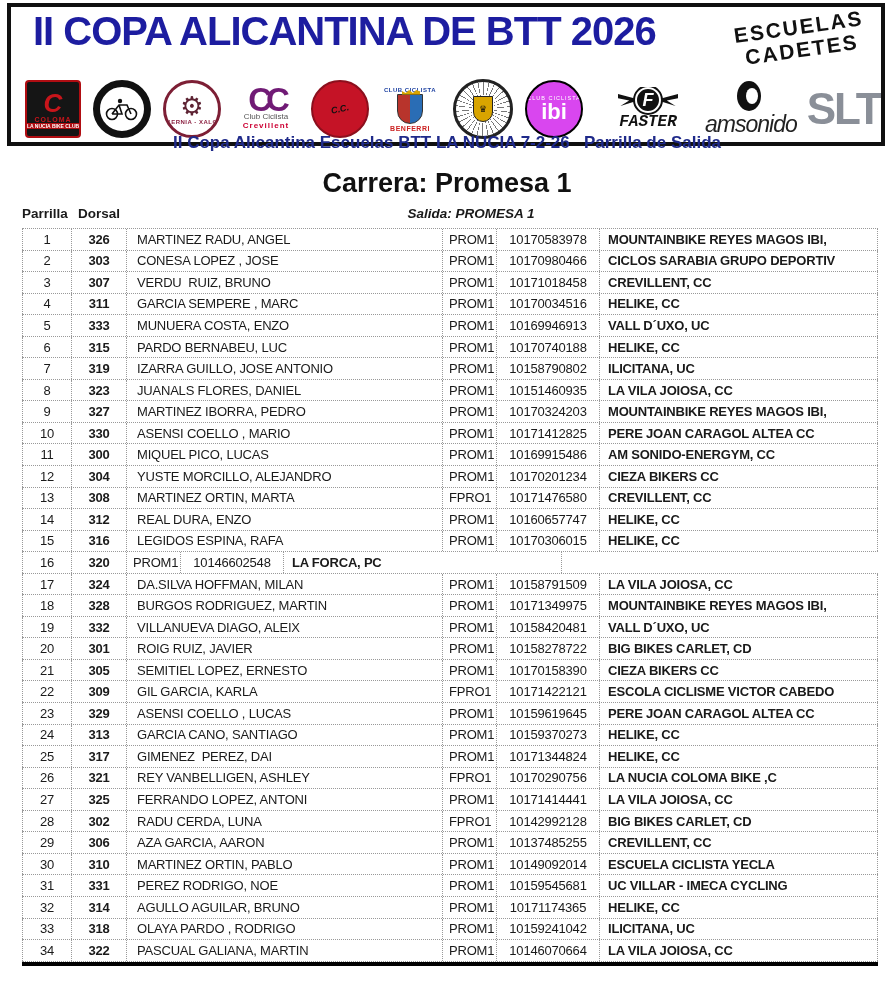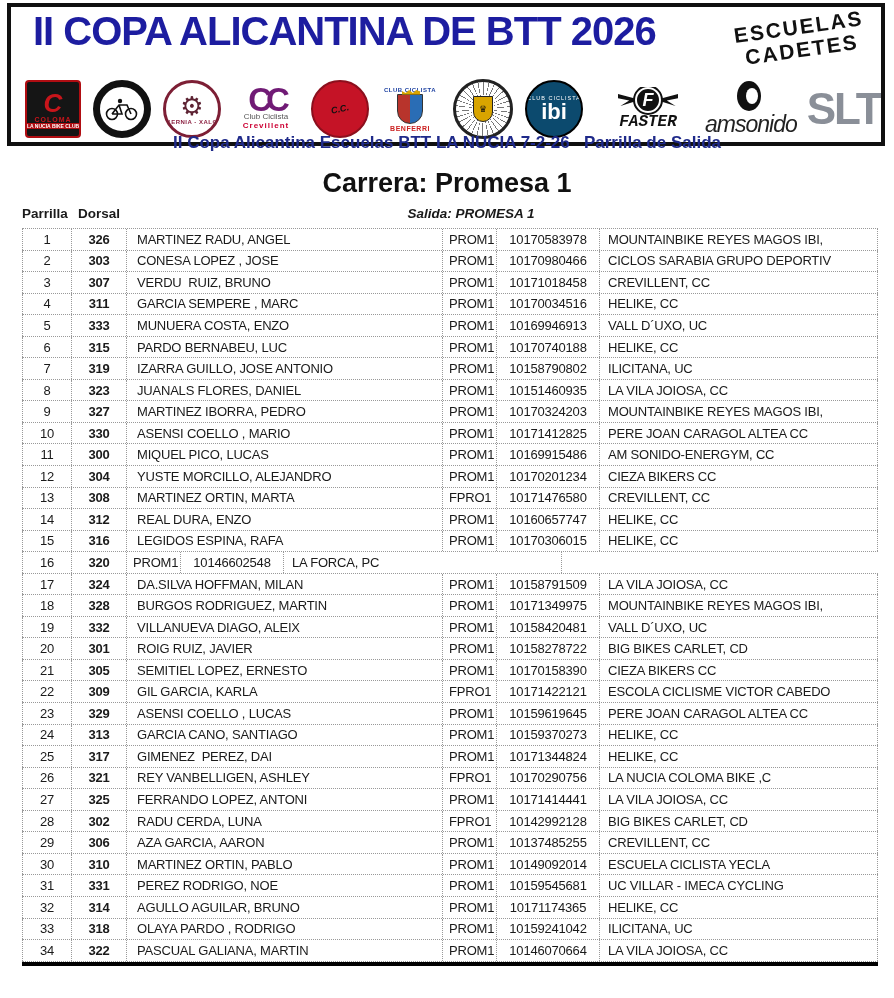--- a/index.html
+++ b/index.html
@@ -36,21 +36,21 @@
 
   .logo-benferri { width:58px; margin-left:12px; text-align:center; }
   .benf-arc { font-size:6px; font-weight:bold; color:#1b3fa0; letter-spacing:.5px; white-space:nowrap; }
   .benf-shield { width:26px; height:30px; margin:1px auto; border:1px solid #333; border-radius:0 0 13px 13px; background:linear-gradient(90deg,#b8342c 50%,#2a6db5 50%); position:relative; }
   .benf-shield::before { content:""; position:absolute; top:-5px; left:4px; width:18px; height:5px; background:#d8aookie00; background:#d8a400; clip-path:polygon(0 100%,0 30%,20% 70%,40% 10%,60% 70%,80% 10%,100% 40%,100% 100%); }
   .benf-name { font-size:7px; font-weight:bold; color:#c22; letter-spacing:.5px; }
 
   .logo-crest { width:60px; height:60px; margin-left:14px; border:3px solid #222; background:repeating-conic-gradient(#777 0deg 2deg, #fff 2deg 12deg); }
   .crest-shield { width:20px; height:26px; background:#d8a400; border:1px solid #222; border-radius:0 0 10px 10px; display:flex; align-items:center; justify-content:center; font-size:9px; color:#111; }
 
-  .logo-ibi { width:58px; height:58px; margin-left:12px; background:#0c4a6e; border:2px solid #000; flex-direction:column; }
+  .logo-ibi { width:58px; height:58px; margin-left:12px; background:#d946ef; border:2px solid #000; flex-direction:column; }
   .ibi-arc { font-size:5.5px; color:#fff; letter-spacing:1px; white-space:nowrap; }
   .ibi-name { font-size:22px; font-weight:bold; color:#fff; line-height:22px; }
 
   .logo-faster { width:78px; margin-left:26px; text-align:center; position:relative; }
   .faster-top { display:flex; align-items:center; justify-content:center; }
   .faster-wing { width:16px; height:12px; background:#111; clip-path:polygon(0 0,100% 35%,100% 65%,15% 100%,70% 55%,0 35%); }
   .faster-wing.right { transform:scaleX(-1); }
   .faster-f { width:26px; height:26px; border-radius:50%; background:#111; color:#fff; font-weight:bold; font-style:italic; font-size:18px; display:flex; align-items:center; justify-content:center; border:2px solid #fff; outline:2px solid #111; margin:0 1px; }
   .faster-name { font-size:16px; font-weight:bold; font-style:italic; letter-spacing:0; color:#111;font-family:Liberation Mono, monospace; }
 
@@ -73,21 +73,21 @@
   .ch-salida { position:absolute; left:0; width:100%; text-align:center; font-style:italic;padding-left:42px; }
 
   .start-table { position:absolute; left:22px; top:228px; width:856px; border-top:1px dotted #999; border-bottom:4px solid #000; }
   .row { display:flex; height:21.55px; border-bottom:1px dotted #999; }
   .cell { font-size:13px; letter-spacing:-0.2px; display:flex; align-items:center; white-space:pre; overflow:hidden; border-right:1px dotted #999; }
   .c-parrilla { width:50px; justify-content:center; border-left:1px dotted #999; }
   .c-dorsal { width:55px; justify-content:center; font-weight:bold; }
   .c-name { width:316px; padding-left:10px; }
   .c-cat { width:54px; padding-left:6px; }
   .c-lic { width:103px; justify-content:center; }
-  .c-club { width:278px; padding-left:8px; }
+  .c-club { width:278px; padding-left:8px;font-weight:bold; }
 </style>
 </head>
 <body>
 
 <div class="page">
 
   <div class="header-box">
     <div class="main-title">II COPA ALICANTINA DE BTT 2026</div>
     <div class="category-block">
       <div>ESCUELAS</div>

